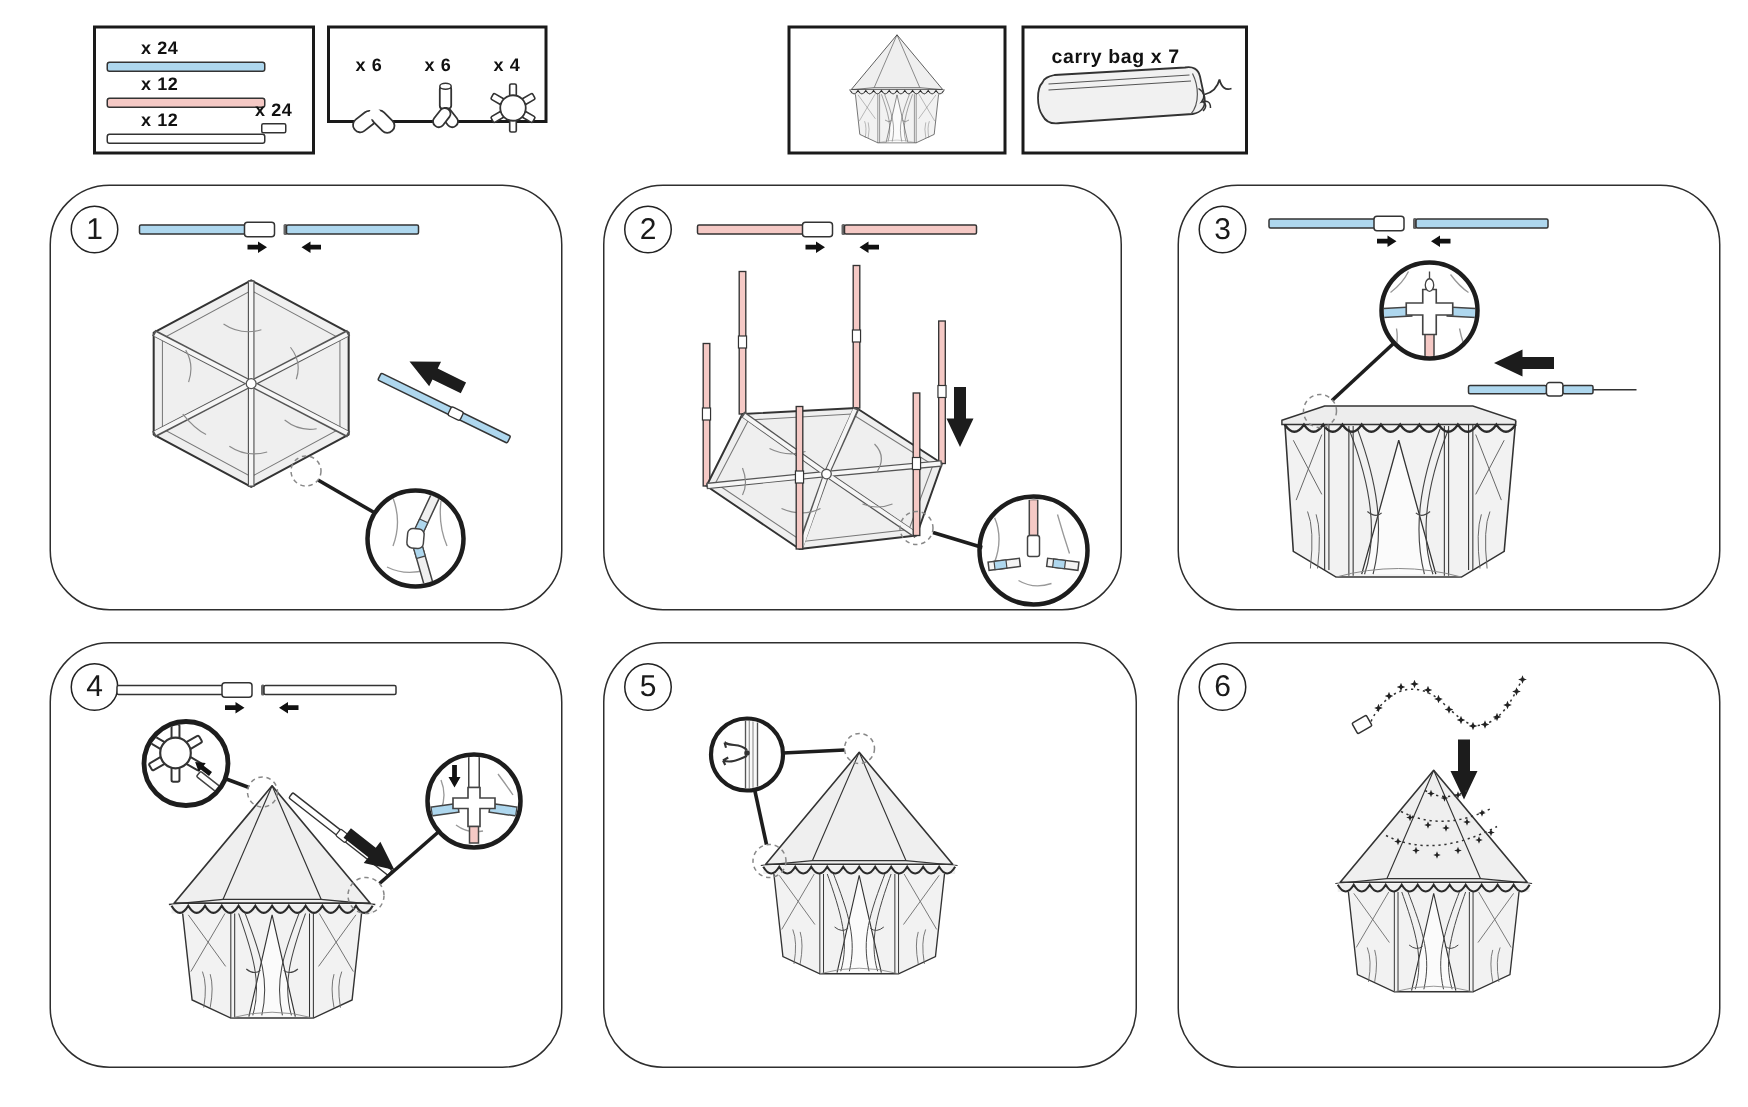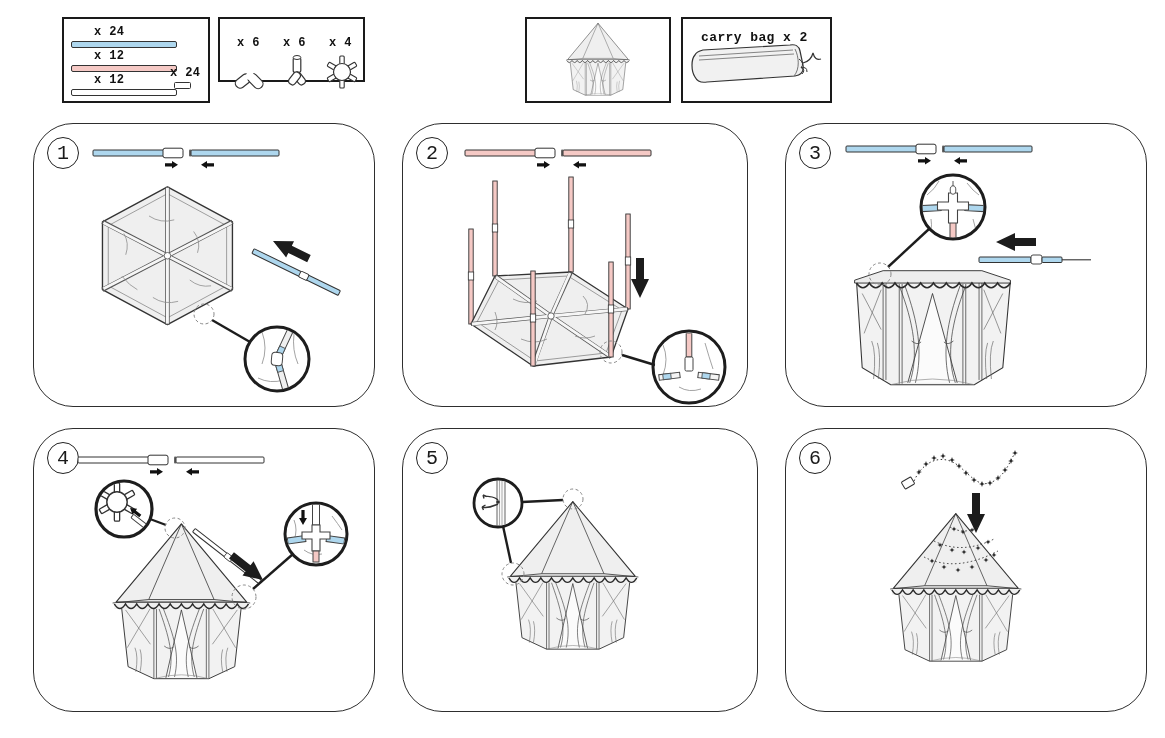--- a/index.html
+++ b/index.html
@@ -2,21 +2,21 @@
 <html style="--pole-blue: #aed7ee; --pole-pink: #f5c9c5; --pole-white: #ffffff; --fabric: #efefef; --outline: #333333; --arrow: #1c1c1c;"><head>
 <meta charset="utf-8">
 <title>Tent Assembly Instructions</title>
 <style>
   :root{
     --pole-blue:#aed7ee; --pole-pink:#f5c9c5; --pole-white:#ffffff;
     --fabric:#efefef; --outline:#333333; --arrow:#1c1c1c;
   }
   html,body{margin:0;padding:0;background:#ffffff;}
   .sheet{position:relative;width:1165px;height:738px;background:#fff;
-         font-family:Liberation Mono, monospace;overflow:hidden;}
+         font-family:Liberation Sans, sans-serif;overflow:hidden;}
   .pbox{position:absolute;border:2.6px solid #1a1a1a;background:#fff;box-sizing:border-box;}
   .plabel{position:absolute;font-weight:bold;font-size:12px;color:#111;
           letter-spacing:.4px;white-space:nowrap;line-height:12px;}
   .plabel.big{font-size:13px;}
   .bar{position:absolute;height:4.5px;border:1.1px solid #333;border-radius:2px;}
   .connrect{position:absolute;width:15px;height:5px;border:1.1px solid #333;border-radius:1.5px;background:#fff;}
   .panel{position:absolute;border:1.6px solid #2e2e2e;border-radius:40px;background:#fff;box-sizing:border-box;}
   .panel svg.art{position:absolute;left:0;top:0;}
   .stepnum{position:absolute;left:13px;top:13px;width:30px;height:30px;
            border:1.6px solid #222;border-radius:50%;display:flex;align-items:center;
@@ -139,21 +139,21 @@
   </div>
 
 
   <div class="pbox" style="left:525px;top:17px;width:146px;height:86px">
     <svg class="boxsvg" width="141" height="81" viewBox="0 0 141 81">
       <use href="#tent-full" transform="translate(35,1) scale(0.40)"></use>
     </svg>
   </div>
 
   <div class="pbox" style="left:681px;top:17px;width:151px;height:86px">
-    <span class="plabel big" style="left:18px;top:13px">carry bag x 2</span>
+    <span class="plabel big" style="left:18px;top:13px">carry bag x 7</span>
     <svg class="boxsvg" width="146" height="81" viewBox="0 0 146 81">
       <path d="M12,36 C8,40 8,52 12,58 C14,62 18,64 24,63 L112,57 C118,56 121,52 120,46 L117,32 C116,27 112,25 107,26 L20,31 C16,32 13,33 12,36 Z" fill="#f1f1f1" stroke="#333" stroke-width="1.2"></path>
       <path d="M16,37 L110,31 M16,41 L111,35" stroke="#555" stroke-width="0.7" fill="none"></path>
       <path d="M112,30 C116,38 117,50 111,57" stroke="#555" stroke-width="0.8" fill="none"></path>
       <path d="M120,44 q8,-2 10,-10 q2,8 8,6" stroke="#333" stroke-width="1.2" fill="none"></path>
       <path d="M116,40 q6,4 2,9 q6,-2 6,4 M118,48 q5,3 1,7" stroke="#333" stroke-width="1" fill="none"></path>
     </svg>
   </div>
 
   <div class="panel" style="left:33px;top:123px;width:342px;height:284px">

